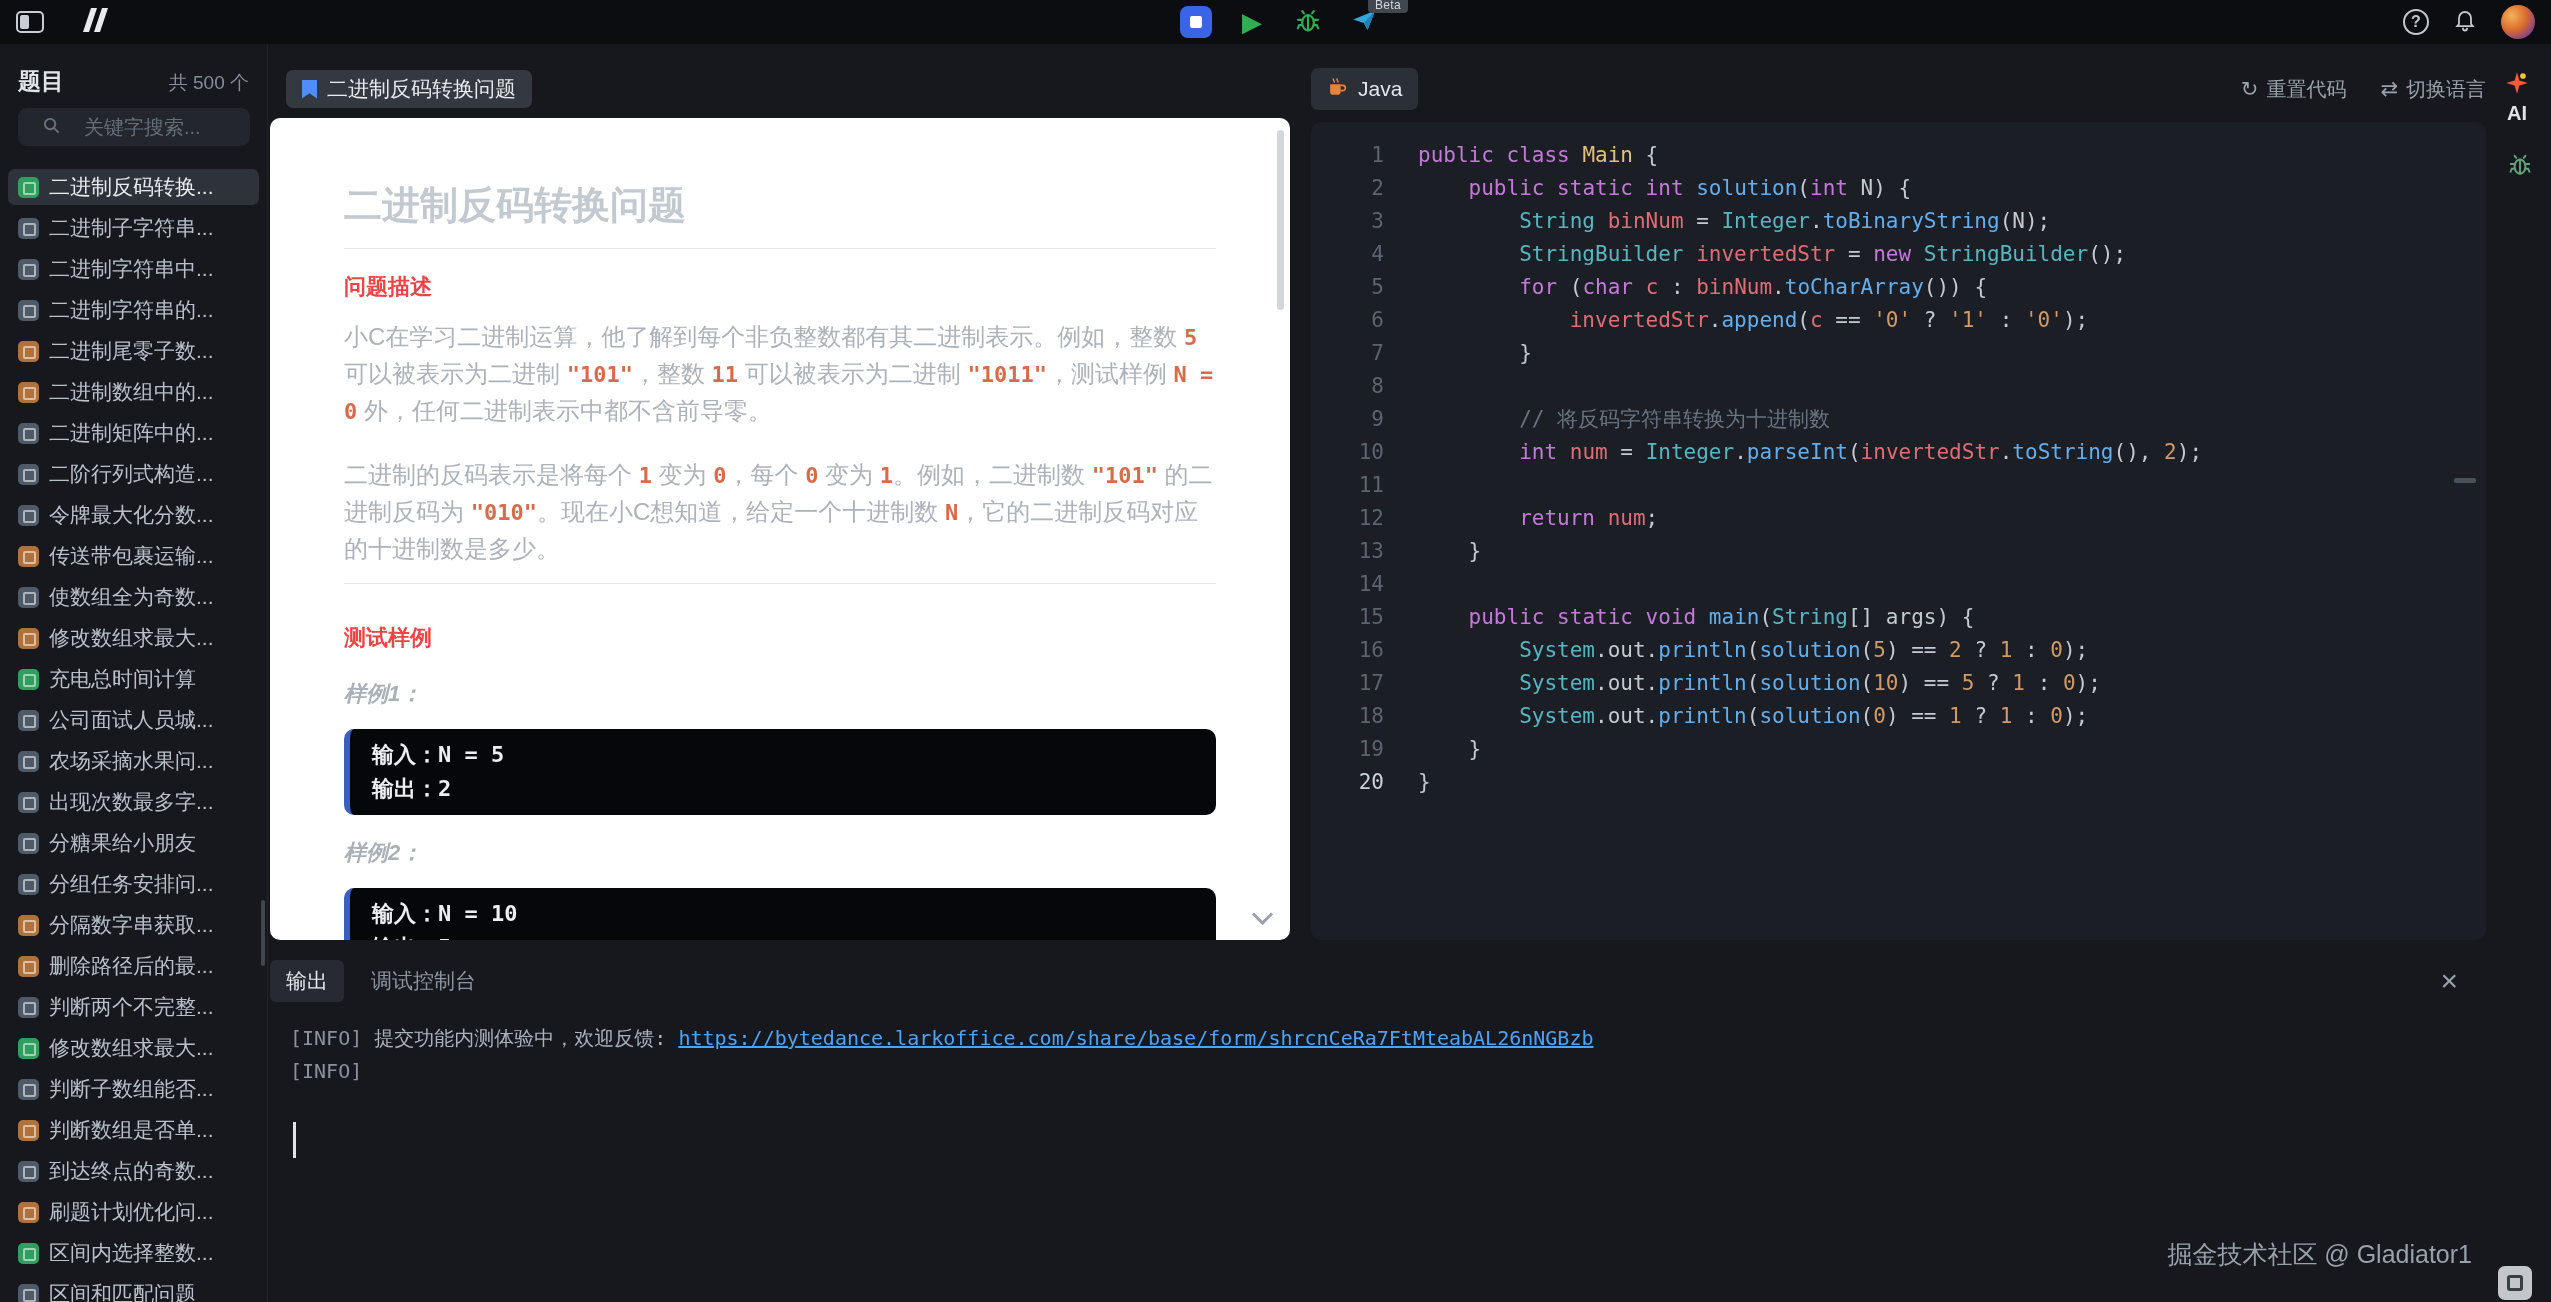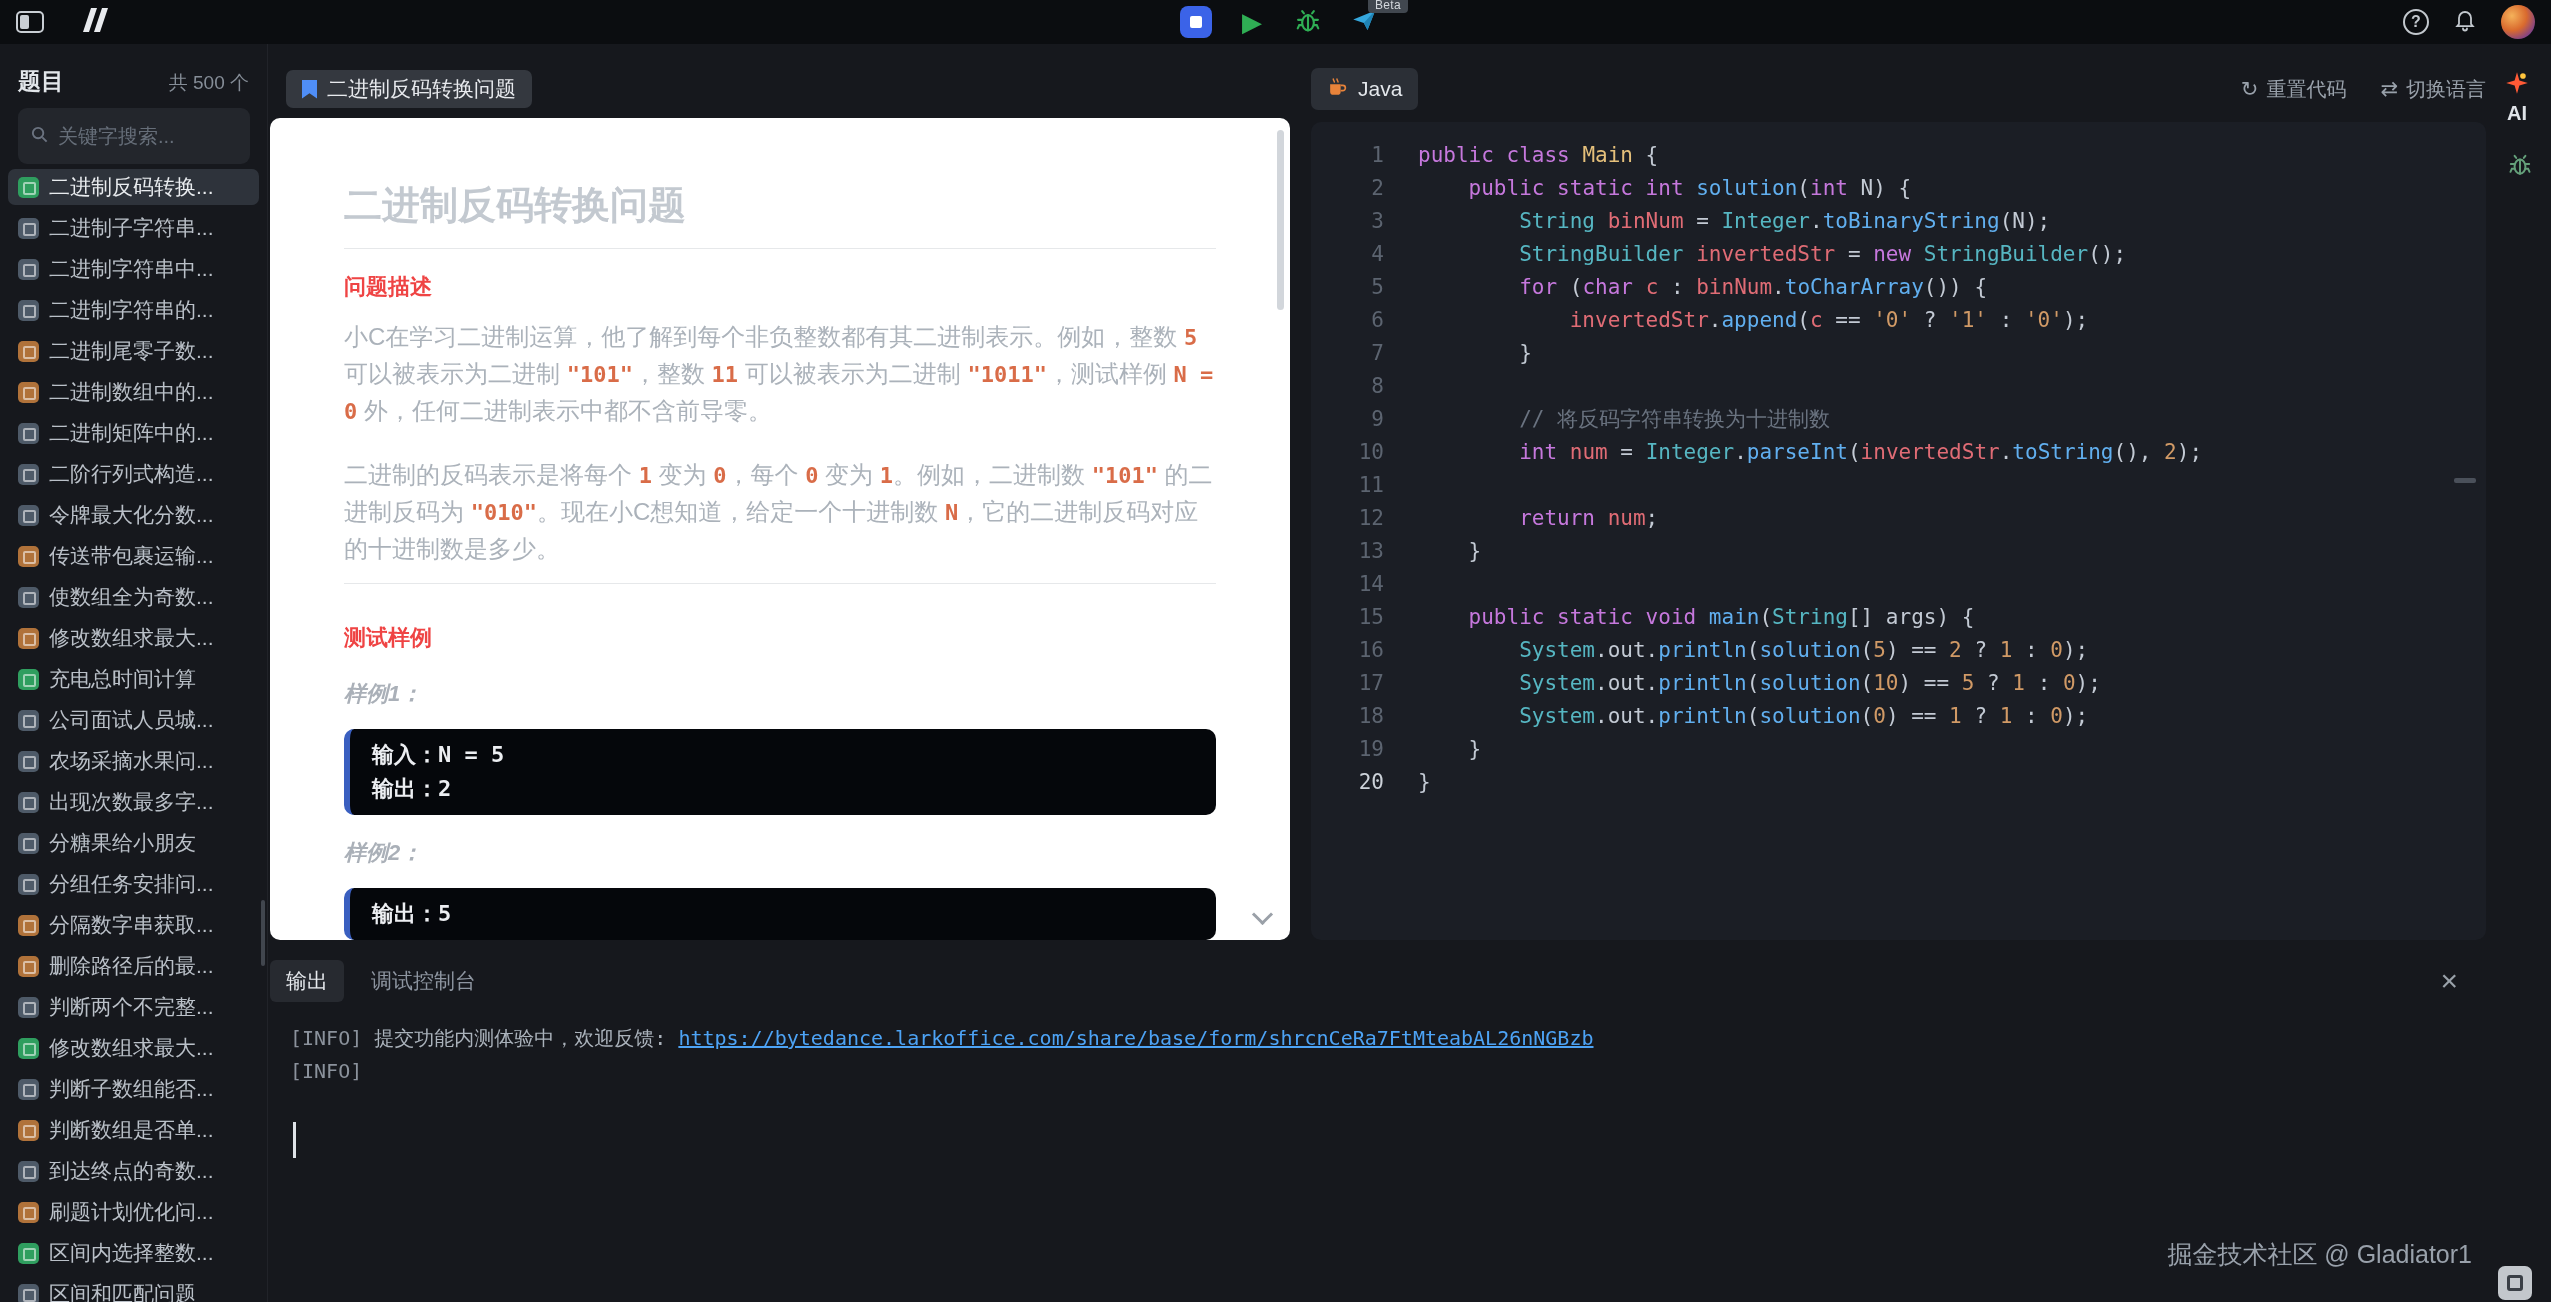--- a/index.html
+++ b/index.html
@@ -19,21 +19,21 @@
   .beta{position:absolute;top:-9px;left:20px;background:#41474f;color:#d4d8dd;font-size:12px;padding:1px 7px;border-radius:4px;letter-spacing:.3px}
   .tb-right{position:absolute;right:16px;top:0;height:44px;display:flex;align-items:center;gap:24px}
   .help-circ{width:26px;height:26px;border:2px solid #c3c8ce;border-radius:50%;color:#c3c8ce;font-size:16px;font-weight:bold;display:flex;align-items:center;justify-content:center}
   .avatar{width:34px;height:34px;border-radius:50%;background:radial-gradient(circle at 32% 32%,#f5b25a 0%,#d96a2e 45%,#7a3f8f 80%,#2b2f3a 100%)}
 
   
   .sidebar{position:absolute;left:0;top:44px;width:268px;bottom:0;background:#16181d;border-right:1px solid #212329;overflow:hidden}
   .sb-head{position:absolute;left:0;top:22px;width:100%;padding:0 18px;display:flex;justify-content:space-between;align-items:baseline}
   .sb-title{color:#e2e6ea;font-weight:bold;font-size:23px}
   .sb-count{color:#858d97;font-size:19px}
-  .sb-search{position:absolute;left:18px;top:64px;width:232px;height:56px;background:#23262c;border-radius:9px;display:flex;align-items:center;gap:9px;padding:0 12px;cursor:text}
+  .sb-search{position:absolute;left:18px;top:64px;width:232px;height:38px;background:#23262c;border-radius:9px;display:flex;align-items:center;gap:23px;padding:0 24px;cursor:text}
   .sb-search-ph{color:#666e79;font-size:20px}
   .sb-list{position:absolute;left:0;top:120px;right:0;bottom:0}
   .sb-item{height:36px;display:flex;align-items:center;gap:10px;padding:0 10px;margin:5px 8px;border-radius:7px;cursor:pointer}
   .sb-item.selected{background:#2e333b}
   .sb-item.selected .sb-label{color:#e9ecef}
   .sb-label{color:#bac0c8;font-size:21px;white-space:nowrap;overflow:hidden}
   .sb-ic{width:21px;height:21px;border-radius:5px;flex:0 0 auto;position:relative}
   .sb-ic::after{content:"";position:absolute;left:5px;top:5px;width:9px;height:9px;border:2px solid rgba(255,255,255,.55);border-radius:2px}
   .sb-ic.green{background:#2f9e5f}
   .sb-ic.gray{background:#4e5a68}
@@ -320,20 +320,21 @@
   <p class="doc-p p2"><span>二进制的反码表示是将每个 </span><code class="inline-code">1</code><span> 变为 </span><code class="inline-code">0</code><span>，每个 </span><code class="inline-code">0</code><span> 变为 </span><code class="inline-code">1</code><span>。例如，二进制数 </span><code class="inline-code">"101"</code><span> 的二进制反码为 </span><code class="inline-code">"010"</code><span>。现在小C想知道，给定一个十进制数 </span><code class="inline-code">N</code><span>，它的二进制反码对应的十进制数是多少。</span></p>
   <hr class="doc-hr hr2">
   <h2 class="h2b">测试样例</h2>
   <div class="sample-label">样例1：</div>
   <div class="sample-block">
       <div class="sample-line">输入：N = 5</div>
       <div class="sample-line">输出：2</div>
     </div>
   <div class="sample-label l2">样例2：</div>
   <div class="sample-block">
+      <div class="sample-line">输入：N = 10</div>
       <div class="sample-line">输出：5</div>
     </div>
   <div class="doc-scrollbar"></div>
   <div class="doc-chevron"></div>
 </section>
 
 <div class="ed-head">
   <div class="ed-tab">
     <span>
       <svg width="21" height="21" viewBox="0 0 20 20">

